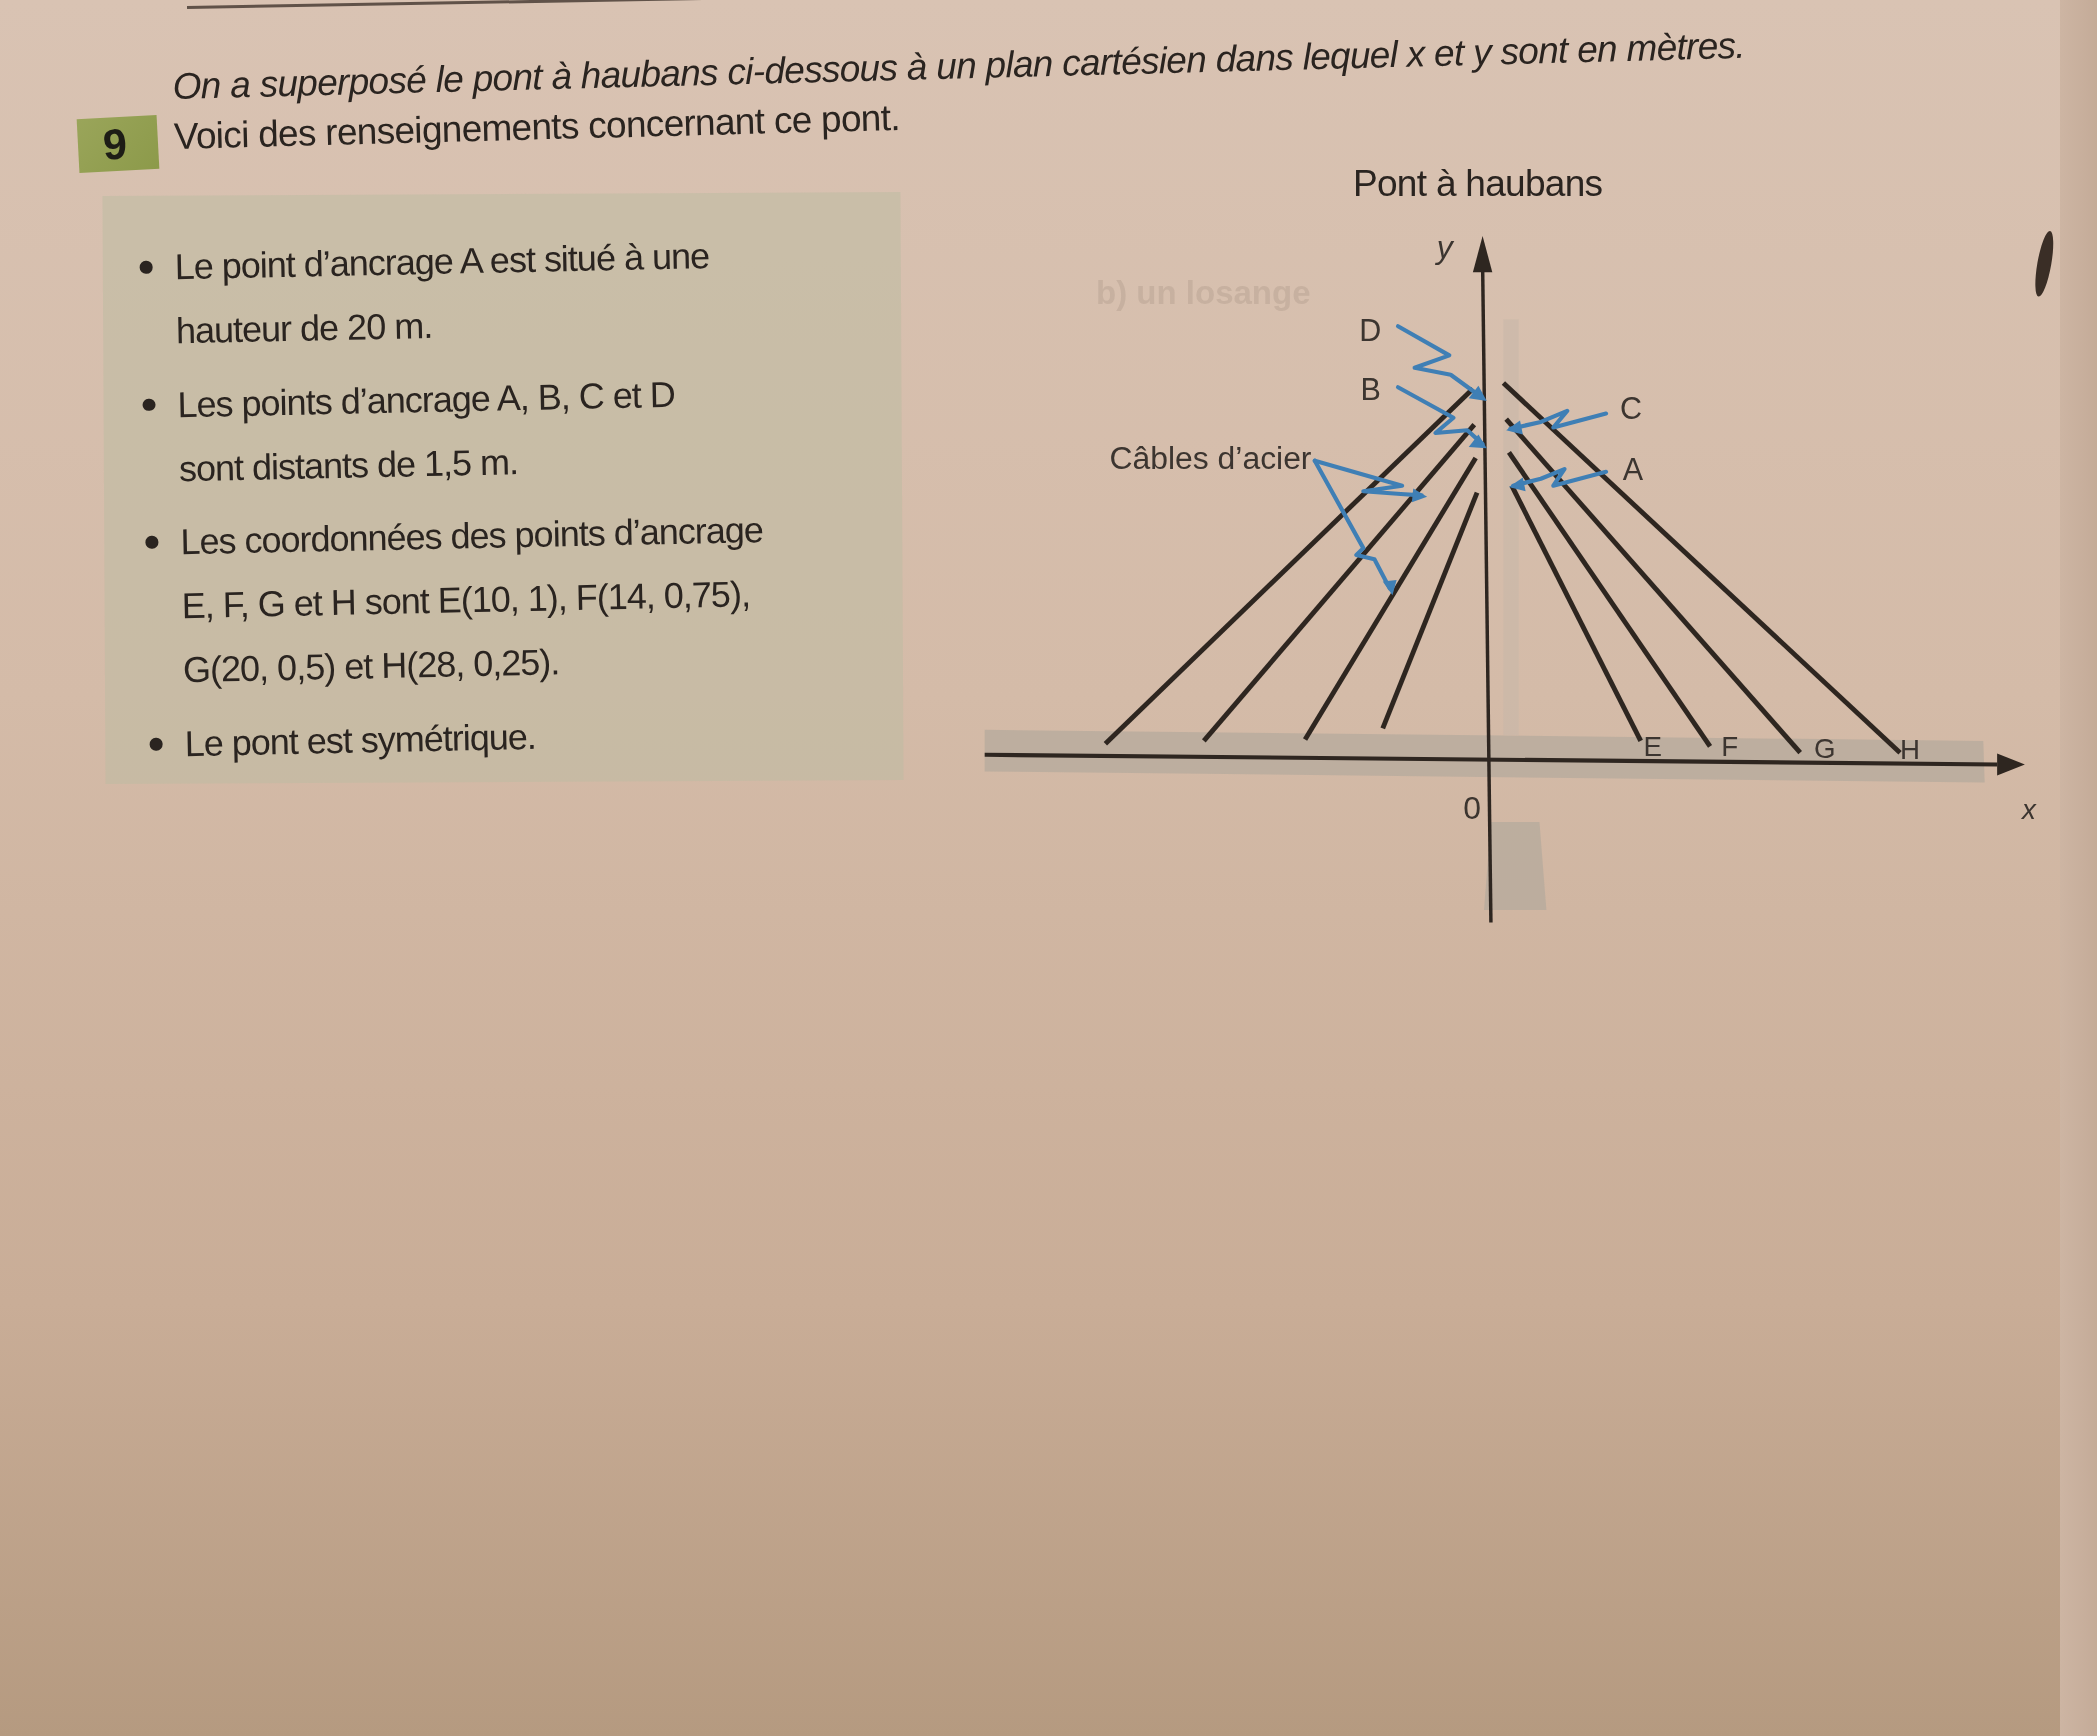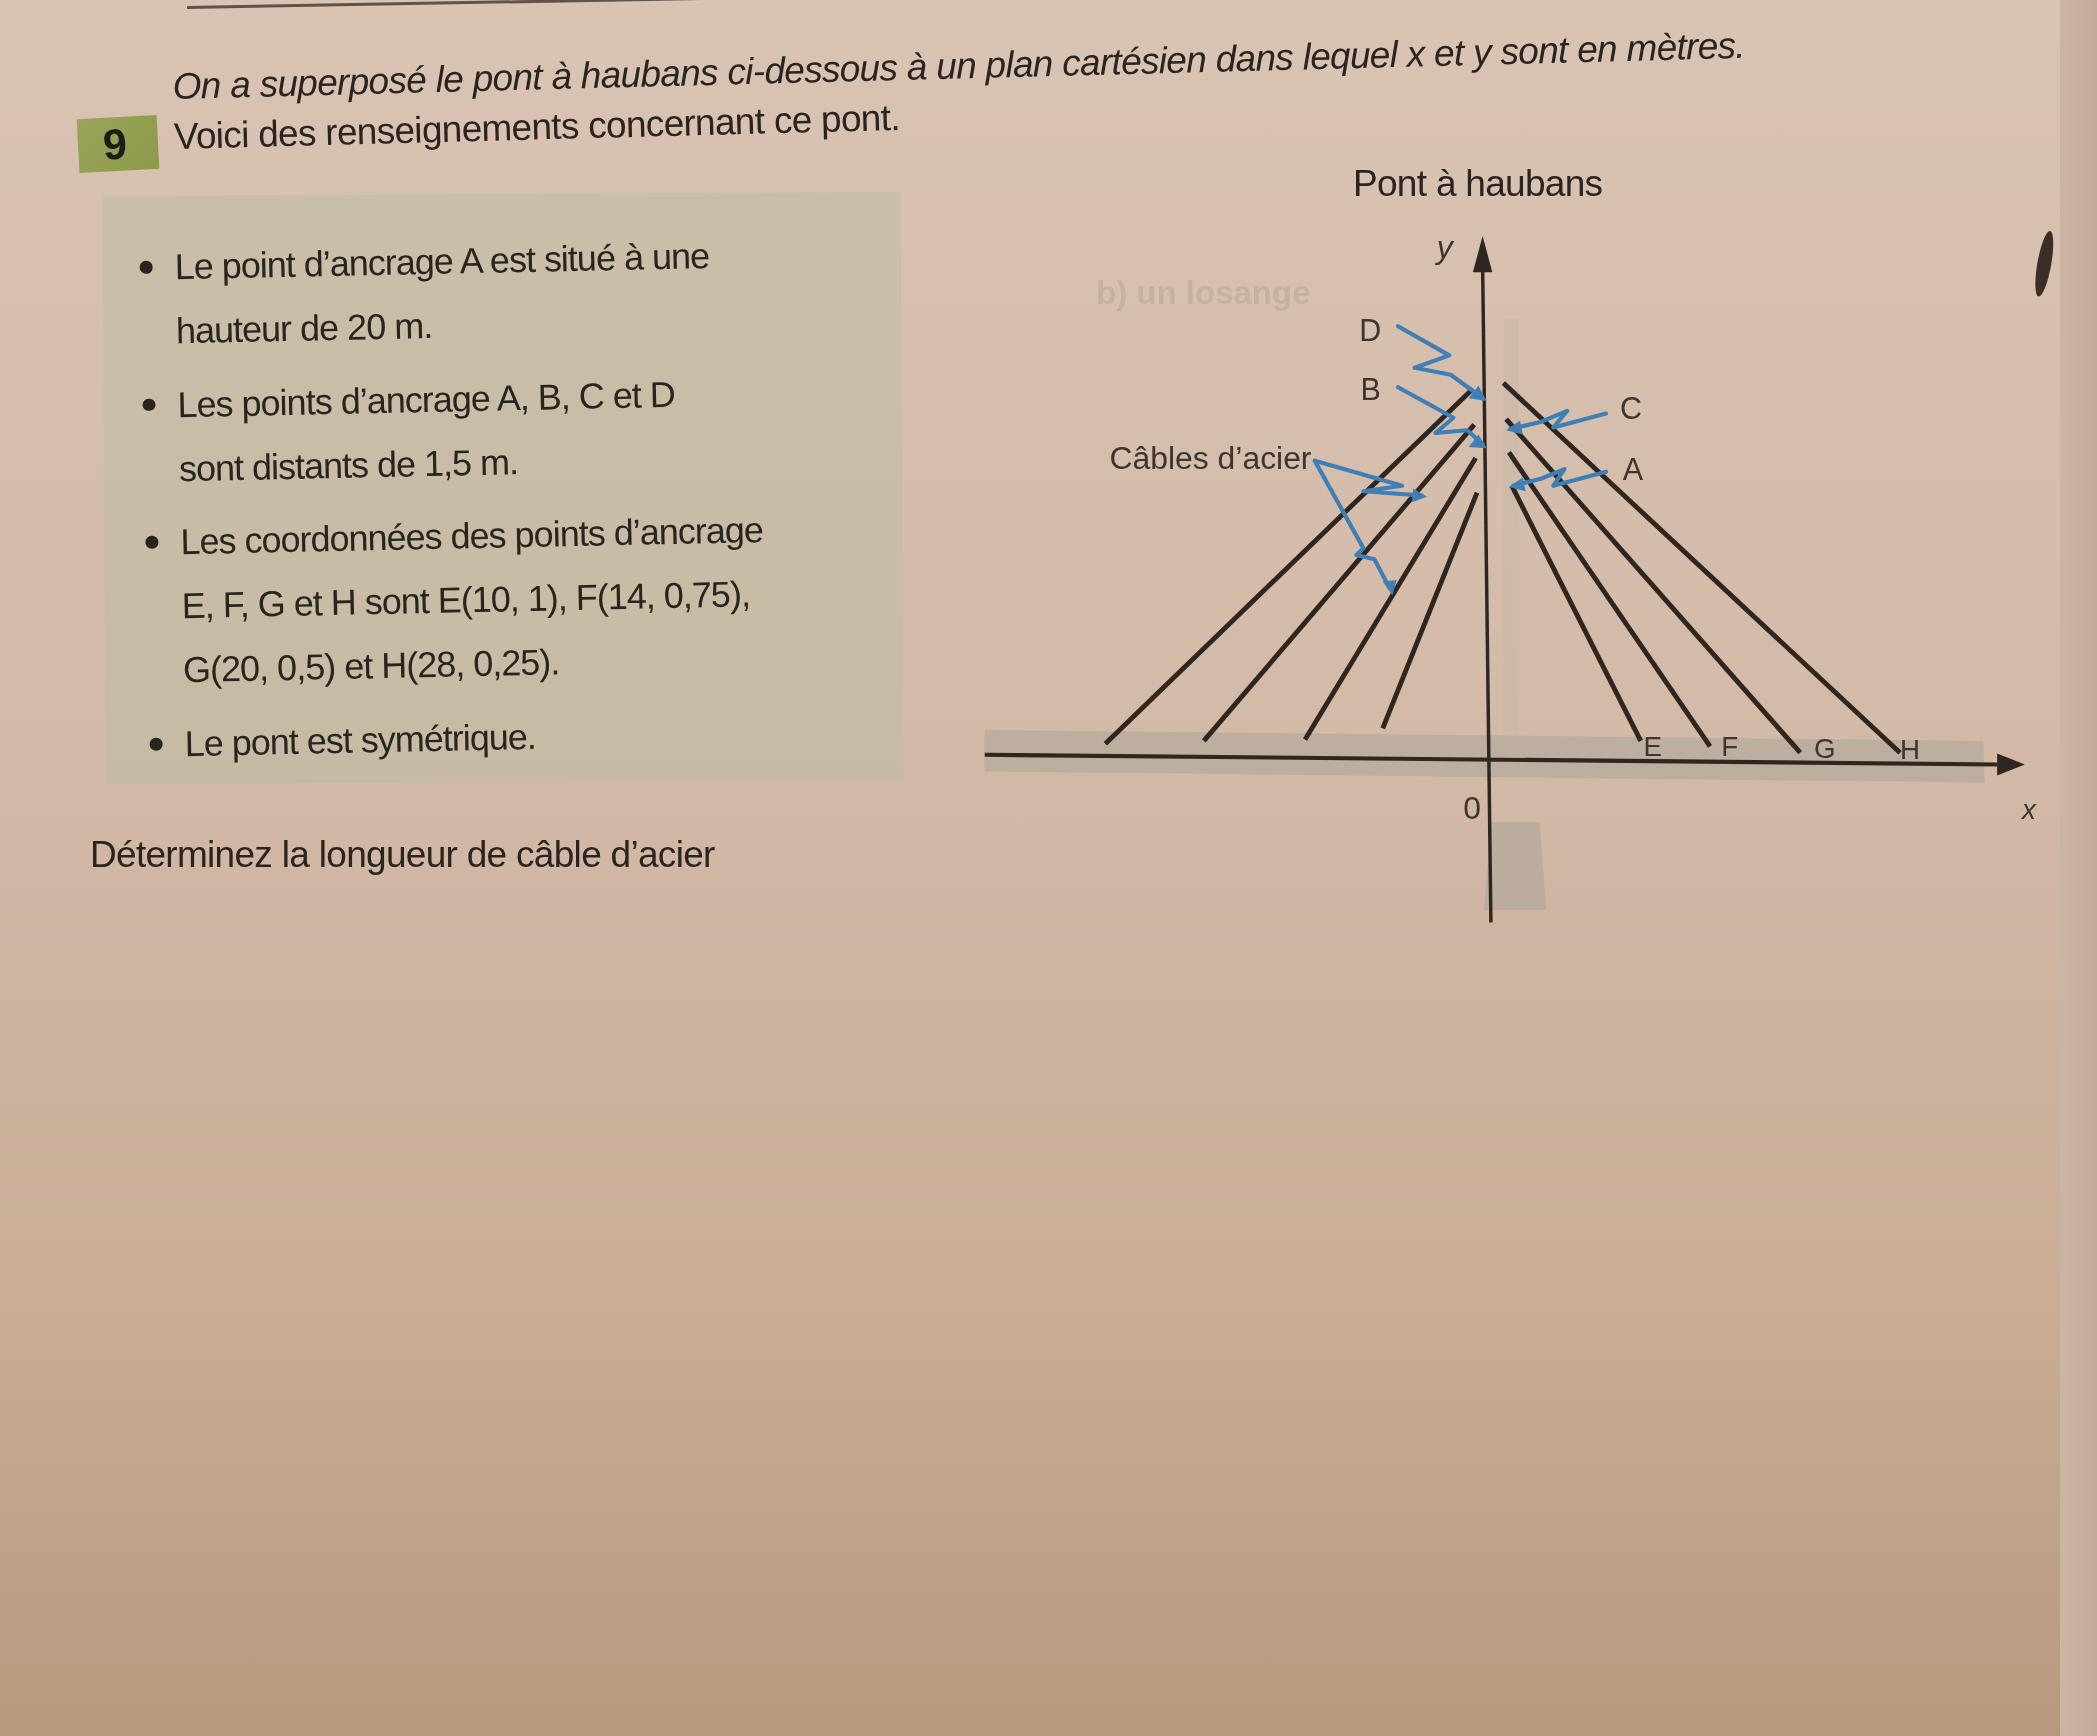--- a/index.html
+++ b/index.html
@@ -166,21 +166,20 @@
     <div>E, F, G et H sont E(10, 1), F(14, 0,75),</div>
     <div>G(20, 0,5) et H(28, 0,25).</div>
   </div>
   <div class="bullet">
     <span class="dot"></span>
     <div>Le pont est symétrique.</div>
   </div>
 </div>
 
 <div class="question">
-  <div>Déterminez la longueur de câble d’acier</div>
 </div>
 
 <div class="figure-title">Pont à haubans</div>
 
 <svg class="diagram" width="2097" height="1737" viewBox="0 0 3024 2504">
 
   <polygon points="1420,1052 2860,1068 2862,1128 1420,1112" fill="#b8ac9e" opacity="0.85"></polygon>
 
   <polygon points="2150,1185 2220,1185 2230,1312 2140,1312" fill="#b8ac9e" opacity="0.85"></polygon>
 

